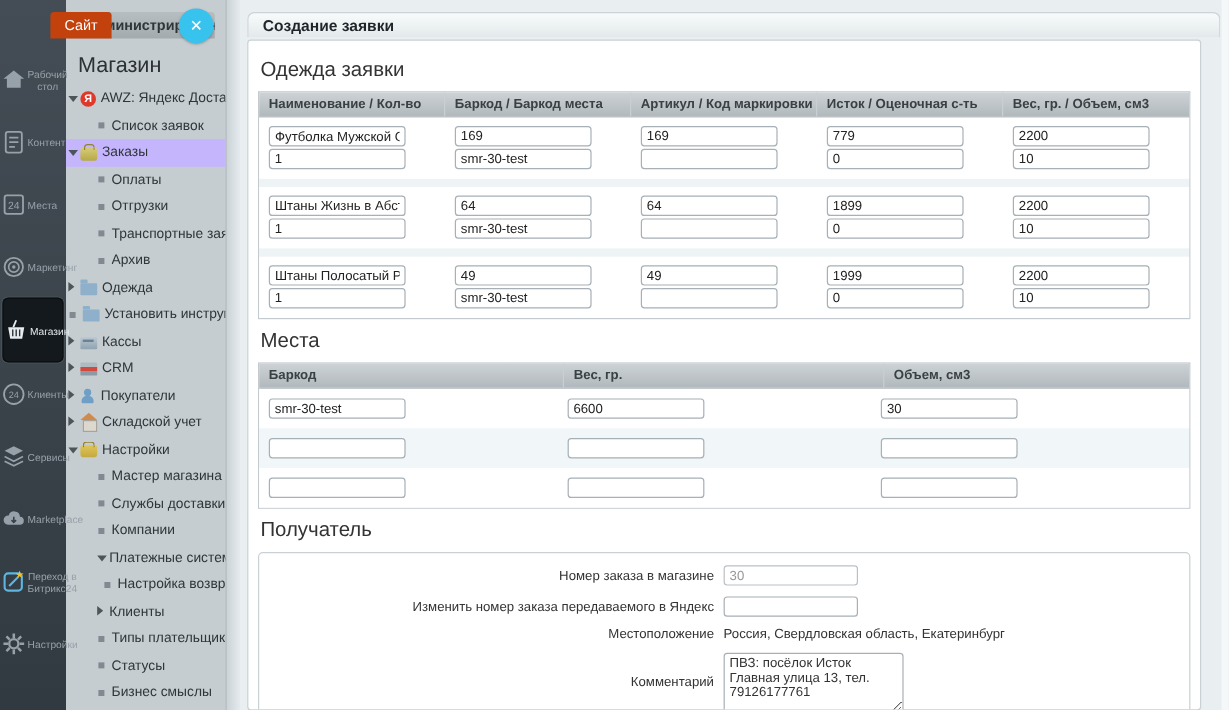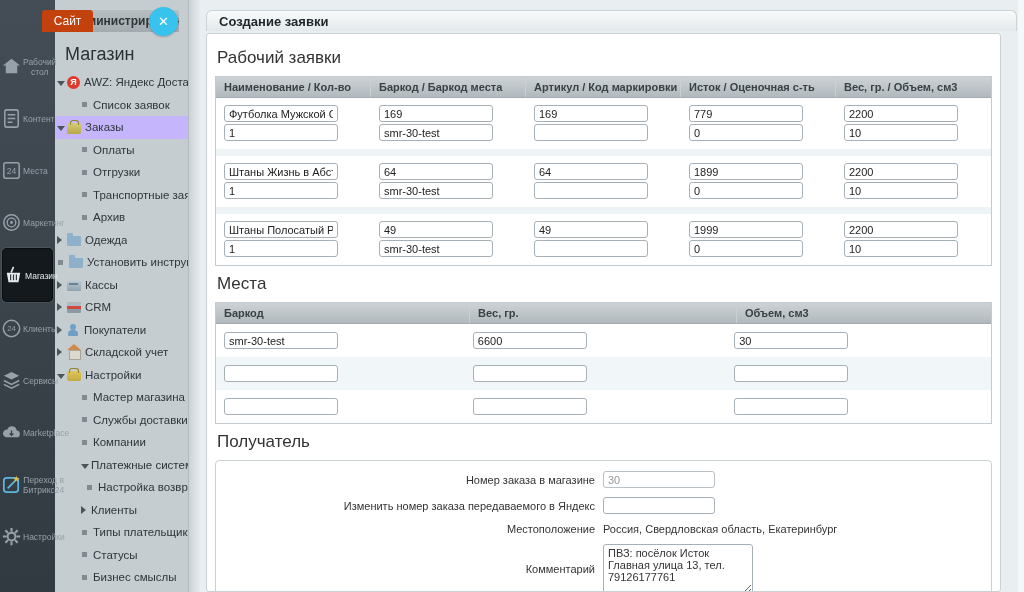--- a/index.html
+++ b/index.html
@@ -298,21 +298,21 @@
 </div>
 
 <div class="resizer"></div>
 
 <div class="content">
   <div class="right-strip"></div>
   <div class="page-head">Создание заявки</div>
 
   <div class="panel">
 
-    <div class="sec-title">Рабочий заявки</div>
+    <div class="sec-title">Одежда заявки</div>
     <div class="tbl">
       <div class="gridrow5 thead">
         <div class="hc">Наименование / Кол-во</div>
         <div class="hc">Баркод / Баркод места</div>
         <div class="hc">Артикул / Код маркировки</div>
         <div class="hc">Исток / Оценочная с-ть</div>
         <div class="hc">Вес, гр. / Объем, см3</div>
       </div>
 
       <div class="gridrow5 og">

